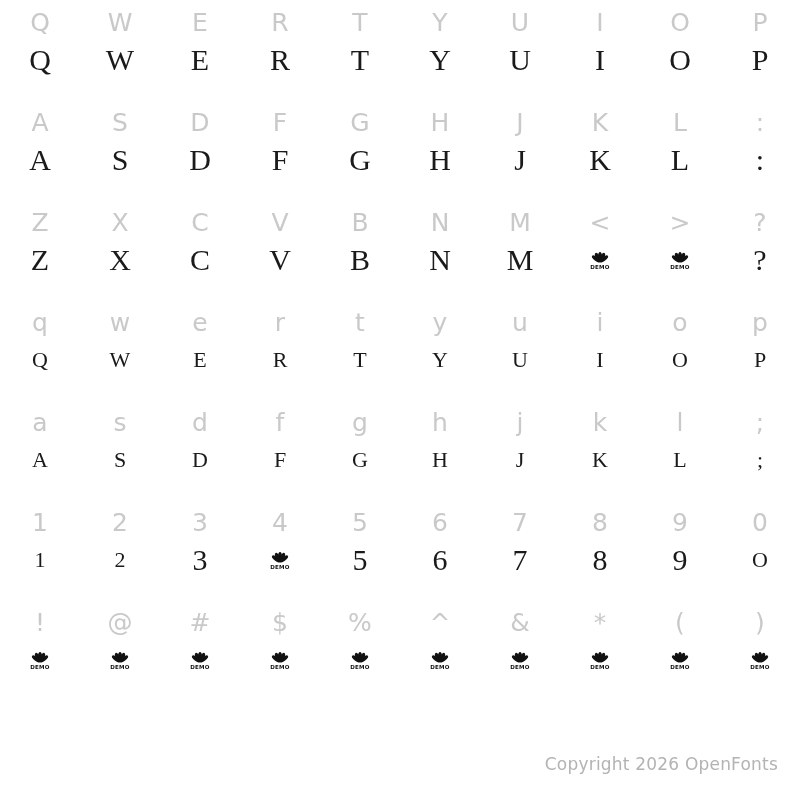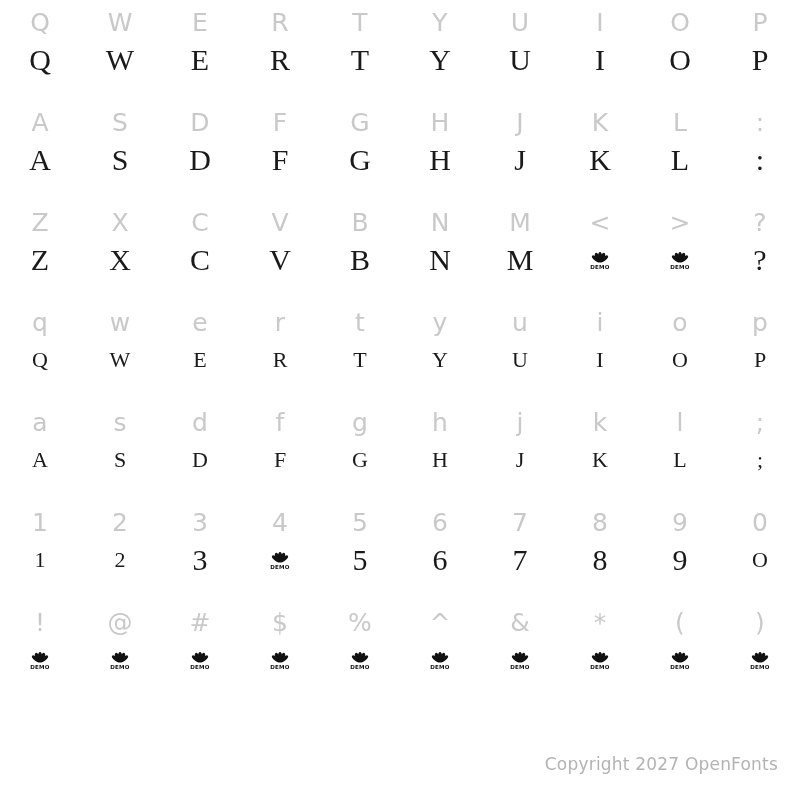--- a/index.html
+++ b/index.html
@@ -477,14 +477,14 @@
         <div class="key">)</div>
         <div class="glyph"><span class="demo-mark"><span class="petals">
               <span></span>
               <span></span>
               <span></span>
               <span></span>
               <span></span>
             </span><span class="demo-text">DEMO</span></span></div>
       </div>
     </div>
-  <div id="footer">Copyright 2027 OpenFonts</div>
+  <div id="footer">Copyright 2026 OpenFonts</div>
 </div>
 
 </body></html>

